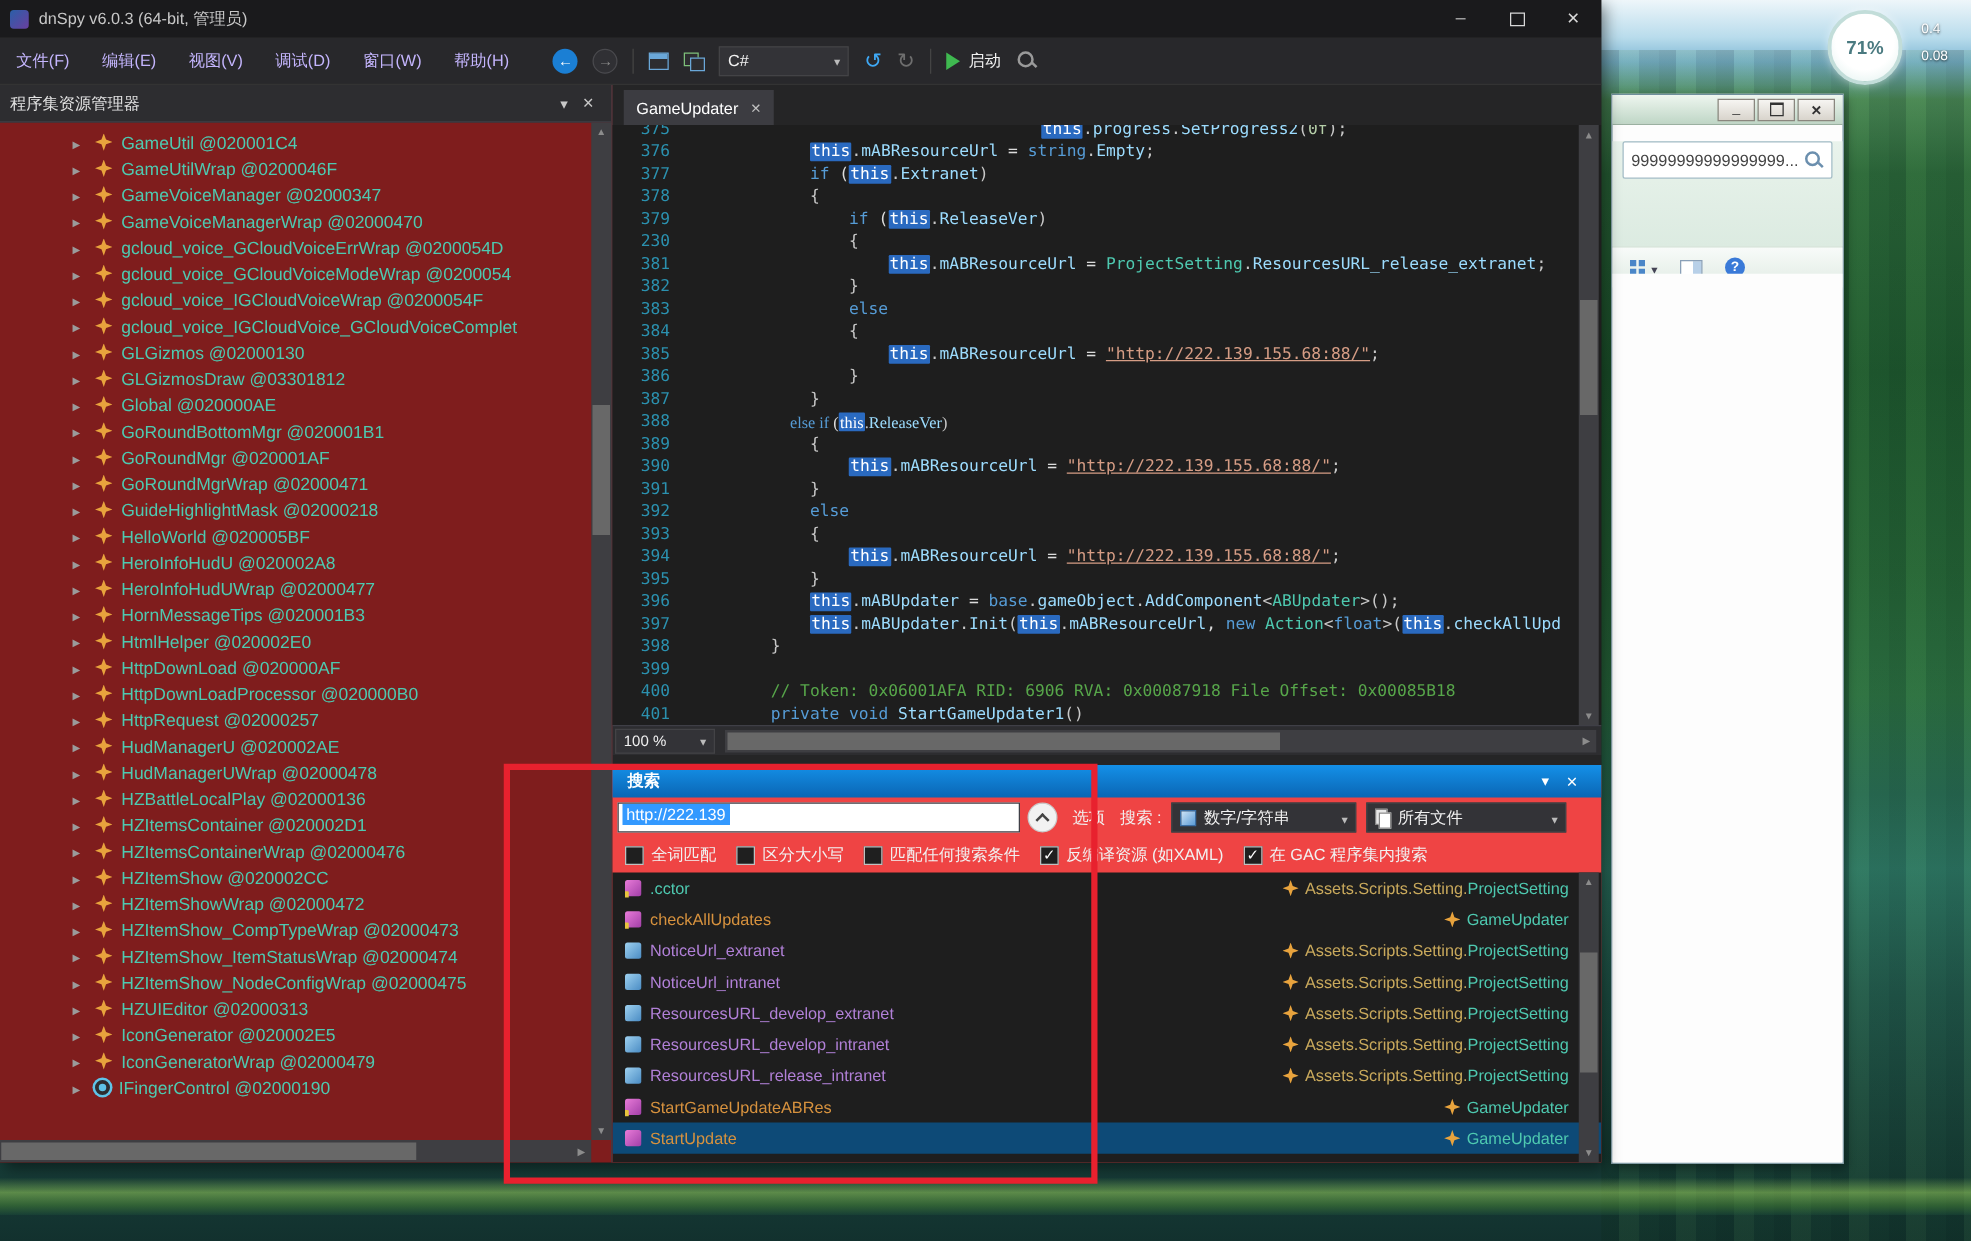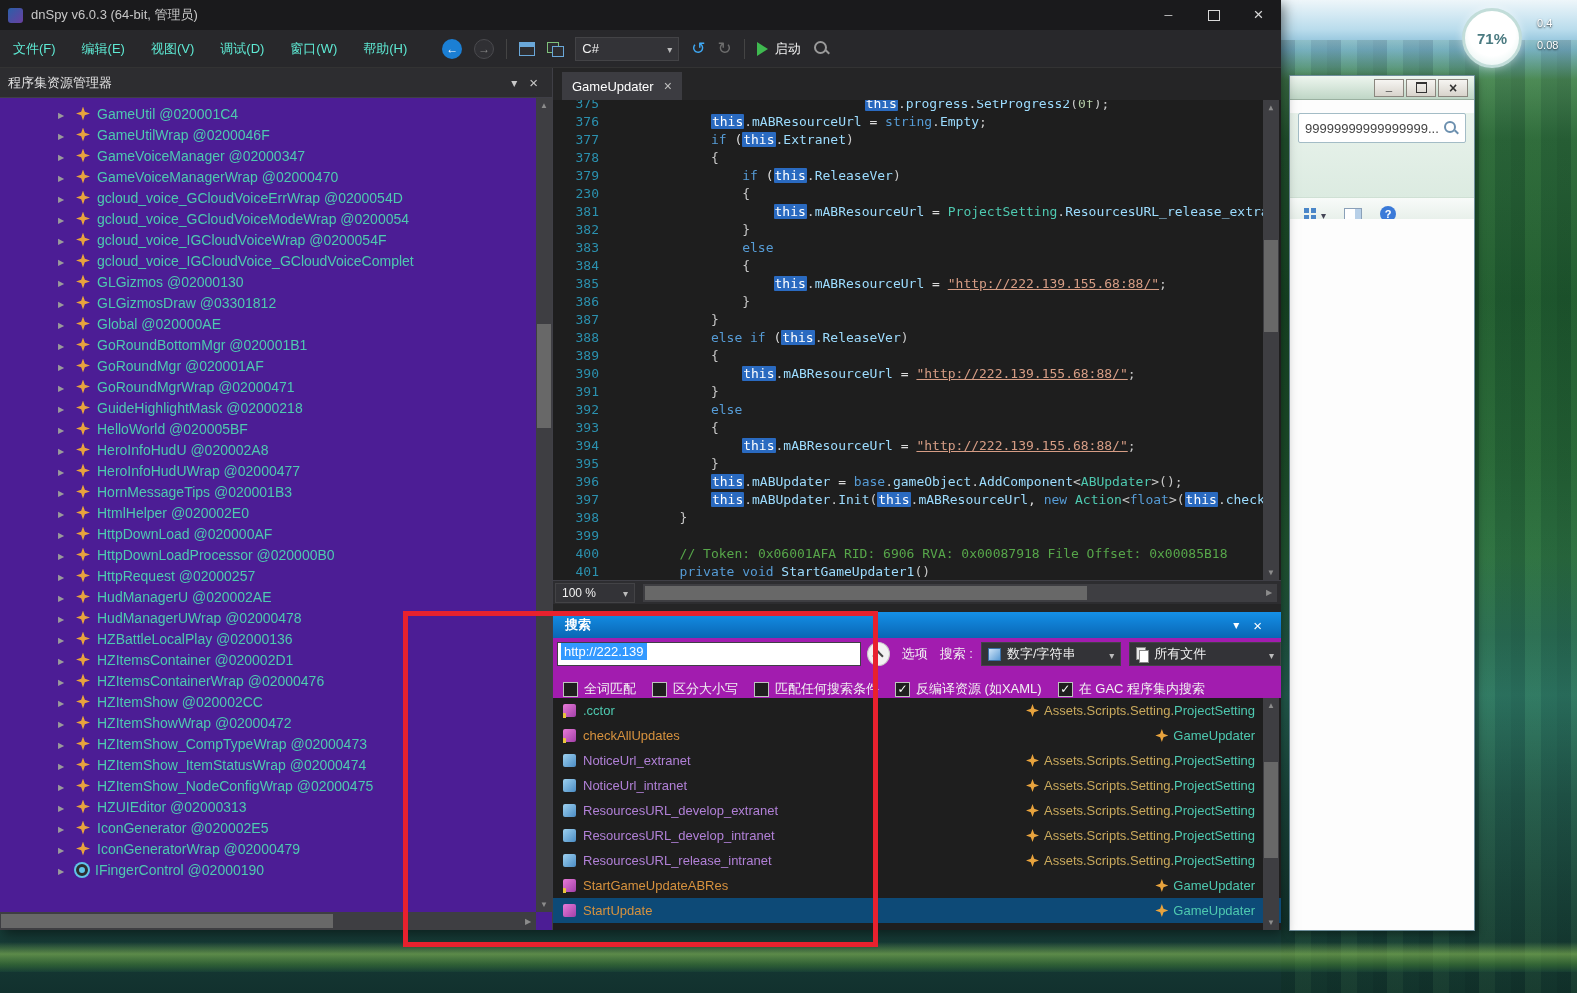--- a/index.html
+++ b/index.html
@@ -46,21 +46,21 @@
 .app-icon{width:15px;height:15px;border-radius:3px;background:linear-gradient(135deg,#2b5fa8,#6a3fa0);margin-right:8px;flex:none}
 .title-text{color:#c8c8c8;font-size:13px;flex:1;white-space:nowrap}
 .win-controls{display:flex;height:100%}
 .wbtn{width:45px;height:100%;display:flex;align-items:center;justify-content:center;color:#d8d8d8}
 .ic-wmin::before{content:"─";font-size:11px}
 .ic-wmax::before{content:"";width:10px;height:9px;border:1px solid #d8d8d8;display:block}
 .ic-wclose::before{content:"×";font-size:17px}
 
 .menubar{height:38px;background:#28282b;display:flex;align-items:center;flex:none;border-bottom:1px solid #333}
 .menu-items{display:flex;align-items:center;height:100%}
-.menu-item{padding:0 13px;color:#5eead4;font-size:13px;display:flex;align-items:center;height:100%}
+.menu-item{padding:0 13px;color:#c4b5fd;font-size:13px;display:flex;align-items:center;height:100%}
 .tb-group{display:flex;align-items:center;gap:12px;margin-left:22px}
 .circle-btn{width:20px;height:20px;border-radius:50%;display:inline-flex;align-items:center;justify-content:center}
 .back-btn{background:#1b7fd4;color:#fff}
 .back-btn::before{content:"←";font-size:12px}
 .fwd-btn{background:#303034;border:1px solid #4a4a4e;color:#8a8a8a}
 .fwd-btn::before{content:"→";font-size:12px}
 .tb-sep{width:1px;height:20px;background:#444}
 .win-ic{width:16px;height:14px;border:1px solid #6aa7d8;background:linear-gradient(180deg,#6aa7d8 4px,#2d2d30 4px)}
 .layers-ic{position:relative;width:16px;height:14px}
 .layers-ic::before{content:"";position:absolute;left:0;top:0;width:10px;height:9px;border:1px solid #7ec07a;background:#2d2d30}
@@ -71,21 +71,21 @@
 .redo-ic::before{content:"↻";color:#6e6e6e;font-size:17px}
 .start-btn{display:flex;align-items:center;gap:7px;color:#f1f1f1}
 .play-ic{width:0;height:0;border-left:11px solid #3fb950;border-top:7px solid transparent;border-bottom:7px solid transparent}
 .mag-ic{position:relative;width:17px;height:17px}
 .mag-ic::before{content:"";position:absolute;left:1px;top:1px;width:9px;height:9px;border:2px solid #9a9a9a;border-radius:50%}
 .mag-ic::after{content:"";position:absolute;left:12px;top:11px;width:5px;height:2px;background:#9a9a9a;transform:rotate(45deg)}
 
 .main{flex:1;display:flex;min-height:0}
 
 
-.left-panel{width:553px;flex:none;background:#4c1d95;border-right:1px solid #3f3f46;position:relative;overflow:hidden}
+.left-panel{width:490px;flex:none;background:#7f1d1d;border-right:1px solid #3f3f46;position:relative;overflow:hidden}
 .panel-header{height:30px;background:#2d2d30;display:flex;align-items:center;padding:0 8px;border-bottom:1px solid #3f3f46}
 .panel-title{color:#e1e1e1;font-size:13px;flex:1;white-space:nowrap;overflow:hidden}
 .ph-btn{color:#c8c8c8;padding:0 6px;font-size:12px}
 .ph-caret::before{content:"▾"}
 .ph-close::before{content:"×";font-size:15px}
 .tree{position:absolute;left:0;right:16px;top:30px;bottom:18px;overflow:hidden;padding-top:5px}
 .tree-row{display:flex;align-items:center;height:21px;padding-left:58px;white-space:nowrap}
 .expander{width:12px;flex:none;color:#9b9b9b}
 .expander::before{content:"▶";font-size:8px}
 .node-icon{width:14px;height:14px;flex:none;margin:0 7px 0 6px;background:#e8a33d;clip-path:polygon(50% 0,63% 37%,100% 50%,63% 63%,50% 100%,37% 63%,0 50%,37% 37%)}
@@ -124,40 +124,40 @@
 .tk-h{background:#2a6ac0;color:#fff;border-radius:1px;padding:0 1px}
 .ed-vsb{right:2px;top:0;bottom:0}
 
 .ed-bottom{height:24px;background:#2d2d30;display:flex;align-items:center;flex:none;border-top:1px solid #3f3f46}
 .zoom-combo{width:80px;height:20px;margin-left:2px;background:#333337;border:1px solid #434346;display:flex;align-items:center;justify-content:space-between;padding:0 6px;color:#f1f1f1;font-size:12px}
 .ed-hsb{flex:1;position:relative;height:18px;background:#3e3e42;margin:0 4px 0 8px}
 
 .splitter{height:8px;background:#252526;flex:none}
 
 
-.search-panel{height:318px;flex:none;background:#a21caf;position:relative;display:flex;flex-direction:column}
+.search-panel{height:318px;flex:none;background:#ef4444;position:relative;display:flex;flex-direction:column}
 .sp-title{height:26px;background:linear-gradient(180deg,#1490e8,#0a66b4);display:flex;align-items:center;padding:0 12px;flex:none}
 .sp-title-text{color:#fff;font-weight:bold;font-size:13px;flex:1}
 .sp-ic{color:#fff;padding:0 7px;font-size:12px}
 .sp-caret::before{content:"▾"}
 .sp-close::before{content:"×";font-size:15px}
 .sp-row1{height:32px;display:flex;align-items:center;padding-left:4px;flex:none}
 .search-input{width:322px;height:24px;background:#fff;border:1px solid #3f3f46;display:flex;align-items:flex-start;padding-left:3px;overflow:hidden}
 .sel{background:#3399ff;color:#fff;padding:1px 3px;font-size:13px}
 .opt-circle{width:24px;height:24px;border-radius:50%;background:#f2f2f2;border:1px solid #c8c8c8;margin-left:6px;display:flex;align-items:center;justify-content:center}
 .chev-up{width:8px;height:8px;border-left:2px solid #444;border-top:2px solid #444;transform:rotate(45deg);margin-top:4px}
 .sp-label{color:#f1f1f1;margin-left:12px;white-space:nowrap}
 .combo{height:24px;background:#333337;border:1px solid #434346;display:flex;align-items:center;gap:6px;padding:0 6px;margin-left:8px;color:#f1f1f1;white-space:nowrap}
 .combo .cval{flex:1}
 .ci-num{width:13px;height:13px;background:linear-gradient(135deg,#cfe4f7,#5b9bd5);border:1px solid #3a6ea5;flex:none}
 .ci-files{position:relative;width:12px;height:14px;flex:none}
 .ci-files::before{content:"";position:absolute;left:0;top:0;width:8px;height:11px;background:#e8e8e8;border:1px solid #888}
 .ci-files::after{content:"";position:absolute;left:3px;top:3px;width:8px;height:11px;background:#fff;border:1px solid #888}
 .combo1{width:148px}.combo2{width:160px}
-.sp-row2{height:28px;display:flex;align-items:flex-end;gap:16px;padding-left:10px;flex:none}
+.sp-row2{height:28px;display:flex;align-items:center;gap:16px;padding-left:10px;flex:none}
 .cb{display:inline-flex;align-items:center;gap:6px}
 .cb-box{width:15px;height:15px;background:#1f1f1f;border:1px solid #c0c0c0;display:inline-flex;align-items:center;justify-content:center;color:#fff;font-size:12px;flex:none}
 .cb-box.checked::before{content:"✓"}
 .cb-label{color:#f1f1f1;white-space:nowrap}
 .results{flex:1;background:#1e1e1e;overflow:hidden;position:relative}
 .res-row{height:25px;display:flex;align-items:center;justify-content:space-between;padding:0 26px 0 10px}
 .res-row.selected{background:#0d4a77}
 .res-left{display:flex;align-items:center;gap:7px;overflow:hidden}
 .ric{width:13px;height:13px;border-radius:2px;position:relative;flex:none}
 .ric.method,.ric.method-lock{background:linear-gradient(135deg,#e87bd8,#a23fa8)}
@@ -475,21 +475,21 @@
               <div class="code-line"><span class="gutter">378</span><span class="code" style="padding-left: calc(12ch + 8px);"><span class="tk-p">{</span></span></div>
               <div class="code-line"><span class="gutter">379</span><span class="code" style="padding-left: calc(16ch + 8px);"><span class="tk-k">if</span><span class="tk-d"> (</span><span class="tk-h">this</span><span class="tk-p">.</span><span class="tk-m">ReleaseVer</span><span class="tk-p">)</span></span></div>
               <div class="code-line"><span class="gutter">230</span><span class="code" style="padding-left: calc(16ch + 8px);"><span class="tk-p">{</span></span></div>
               <div class="code-line"><span class="gutter">381</span><span class="code" style="padding-left: calc(20ch + 8px);"><span class="tk-h">this</span><span class="tk-p">.</span><span class="tk-m">mABResourceUrl</span><span class="tk-d"> = </span><span class="tk-t">ProjectSetting</span><span class="tk-p">.</span><span class="tk-m">ResourcesURL_release_extranet</span><span class="tk-p">;</span></span></div>
               <div class="code-line"><span class="gutter">382</span><span class="code" style="padding-left: calc(16ch + 8px);"><span class="tk-p">}</span></span></div>
               <div class="code-line"><span class="gutter">383</span><span class="code" style="padding-left: calc(16ch + 8px);"><span class="tk-k">else</span></span></div>
               <div class="code-line"><span class="gutter">384</span><span class="code" style="padding-left: calc(16ch + 8px);"><span class="tk-p">{</span></span></div>
               <div class="code-line"><span class="gutter">385</span><span class="code" style="padding-left: calc(20ch + 8px);"><span class="tk-h">this</span><span class="tk-p">.</span><span class="tk-m">mABResourceUrl</span><span class="tk-d"> = </span><span class="tk-su">"http://222.139.155.68:88/"</span><span class="tk-p">;</span></span></div>
               <div class="code-line"><span class="gutter">386</span><span class="code" style="padding-left: calc(16ch + 8px);"><span class="tk-p">}</span></span></div>
               <div class="code-line"><span class="gutter">387</span><span class="code" style="padding-left: calc(12ch + 8px);"><span class="tk-p">}</span></span></div>
-              <div class="code-line"><span class="gutter">388</span><span class="code" style="padding-left: calc(12ch + 8px);"><span class="tk-k">else if</span><span class="tk-d"> (</span><span class="tk-h">this</span><span class="tk-p">.</span><span class="tk-m">ReleaseVer</span><span class="tk-p">)</span></span></div>
+              <div class="code-line"><span class="gutter">388</span><span class="code" style="padding-left: calc(12ch + 8px); font-family: Liberation Serif, serif;"><span class="tk-k">else if</span><span class="tk-d"> (</span><span class="tk-h">this</span><span class="tk-p">.</span><span class="tk-m">ReleaseVer</span><span class="tk-p">)</span></span></div>
               <div class="code-line"><span class="gutter">389</span><span class="code" style="padding-left: calc(12ch + 8px);"><span class="tk-p">{</span></span></div>
               <div class="code-line"><span class="gutter">390</span><span class="code" style="padding-left: calc(16ch + 8px);"><span class="tk-h">this</span><span class="tk-p">.</span><span class="tk-m">mABResourceUrl</span><span class="tk-d"> = </span><span class="tk-su">"http://222.139.155.68:88/"</span><span class="tk-p">;</span></span></div>
               <div class="code-line"><span class="gutter">391</span><span class="code" style="padding-left: calc(12ch + 8px);"><span class="tk-p">}</span></span></div>
               <div class="code-line"><span class="gutter">392</span><span class="code" style="padding-left: calc(12ch + 8px);"><span class="tk-k">else</span></span></div>
               <div class="code-line"><span class="gutter">393</span><span class="code" style="padding-left: calc(12ch + 8px);"><span class="tk-p">{</span></span></div>
               <div class="code-line"><span class="gutter">394</span><span class="code" style="padding-left: calc(16ch + 8px);"><span class="tk-h">this</span><span class="tk-p">.</span><span class="tk-m">mABResourceUrl</span><span class="tk-d"> = </span><span class="tk-su">"http://222.139.155.68:88/"</span><span class="tk-p">;</span></span></div>
               <div class="code-line"><span class="gutter">395</span><span class="code" style="padding-left: calc(12ch + 8px);"><span class="tk-p">}</span></span></div>
               <div class="code-line"><span class="gutter">396</span><span class="code" style="padding-left: calc(12ch + 8px);"><span class="tk-h">this</span><span class="tk-p">.</span><span class="tk-m">mABUpdater</span><span class="tk-d"> = </span><span class="tk-k">base</span><span class="tk-p">.</span><span class="tk-m">gameObject</span><span class="tk-p">.</span><span class="tk-m">AddComponent</span><span class="tk-p">&lt;</span><span class="tk-t">ABUpdater</span><span class="tk-p">&gt;();</span></span></div>
               <div class="code-line"><span class="gutter">397</span><span class="code" style="padding-left: calc(12ch + 8px);"><span class="tk-h">this</span><span class="tk-p">.</span><span class="tk-m">mABUpdater</span><span class="tk-p">.</span><span class="tk-m">Init</span><span class="tk-p">(</span><span class="tk-h">this</span><span class="tk-p">.</span><span class="tk-m">mABResourceUrl</span><span class="tk-d">, </span><span class="tk-k">new</span><span class="tk-d"> </span><span class="tk-t">Action</span><span class="tk-p">&lt;</span><span class="tk-k">float</span><span class="tk-p">&gt;(</span><span class="tk-h">this</span><span class="tk-p">.</span><span class="tk-m">checkAllUpd</span></span></div>
               <div class="code-line"><span class="gutter">398</span><span class="code" style="padding-left: calc(8ch + 8px);"><span class="tk-p">}</span></span></div>

